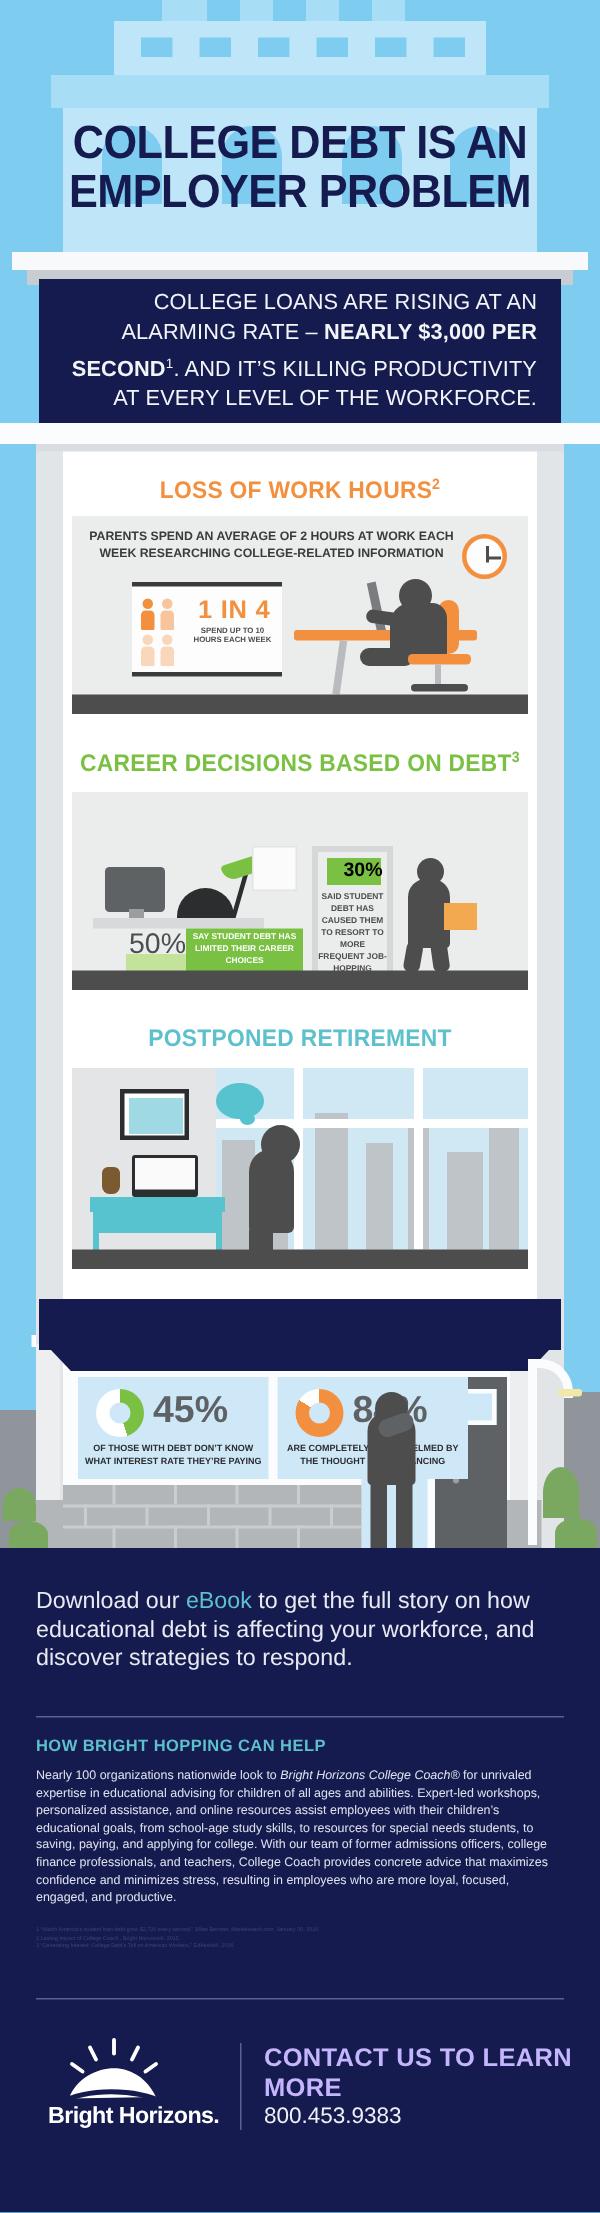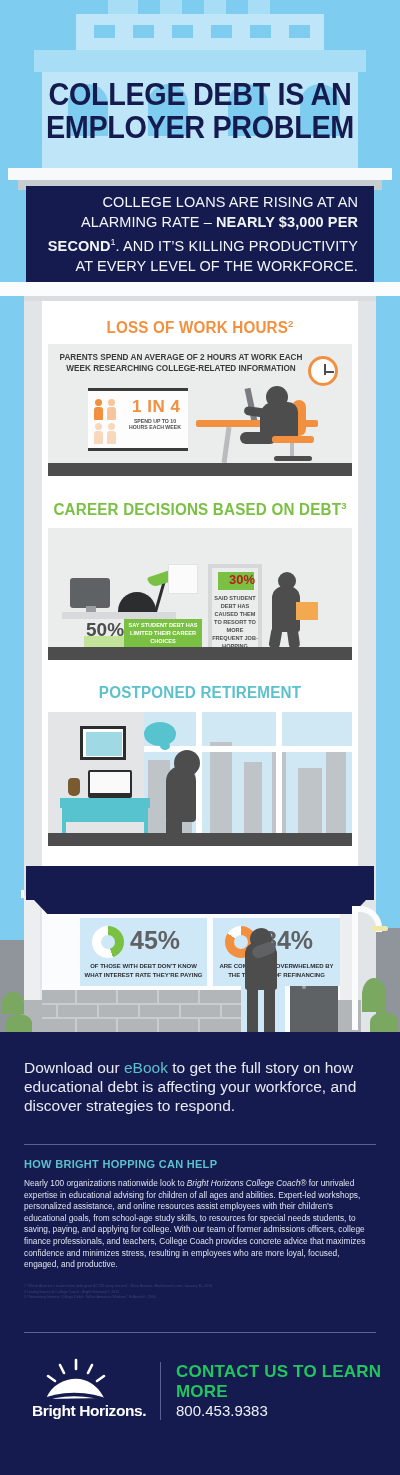--- a/index.html
+++ b/index.html
@@ -108,27 +108,27 @@
   #sec2-title { left:42px; top:500px; color:#7ac143; }
   #sec2-scene { left:48px; top:528px; width:304px; height:132px; background:#ebecec; }
   .s2-desk { position:absolute; left:14px; top:84px; width:114px; height:7px; background:#d7d9da; }
   .s2-mon  { position:absolute; left:22px; top:50px; width:40px; height:30px; background:#5f6265; border-radius:3px; }
   .s2-monstand{ position:absolute; left:38px; top:78px; width:10px; height:8px; background:#9b9ea1; }
   .s2-chair{ position:absolute; left:70px; top:64px; width:38px; height:22px; background:#2b2d2f; border-radius:19px 19px 0 0; }
   .s2-lamp-h{ position:absolute; left:100px; top:46px; width:22px; height:11px; background:#7ac143; border-radius:3px 0 0 10px; transform:rotate(-18deg); }
   .s2-lamp-a{ position:absolute; left:110px; top:54px; width:3px; height:32px; background:#2b2d2f; transform:rotate(16deg); }
   .s2-greenpanel { position:absolute; left:76px; top:91px; width:78px; height:37px; background:#7ac143; }
   .s2-50bg { position:absolute; left:36px; top:108px; width:42px; height:20px; background:#c4e39a; }
-  .s2-50 { position:absolute; left:38px; top:91px; font-family:"Liberation Sans Narrow","Liberation Sans", sans-serif; font-weight:bold; font-size:19px; color:#4d4d4d; }
+  .s2-50 { position:absolute; left:38px; top:91px; font-family:"Liberation Sans Narrow","Liberation Sans", sans-serif; font-weight:normal; font-size:19px; color:#4d4d4d; }
   .s2-50cap { position:absolute; left:80px; top:93px; width:70px; text-align:center; color:#fff; font-size:5.6px; line-height:8px; }
   .s2-paper{ position:absolute; left:120px; top:36px; width:30px; height:30px; background:#fbfbfb; border:1px solid #e2e3e4; }
   .s2-doorframe{ position:absolute; left:160px; top:36px; width:54px; height:92px; background:#d5d7d9; }
   .s2-door { position:absolute; left:164px; top:40px; width:46px; height:88px; background:#ebecec; }
   .s2-30box{ position:absolute; left:170px; top:44px; width:36px; height:18px; background:#7ac143; }
-  .s2-30 { position:absolute; left:181px; top:44px; font-family:"Liberation Sans Narrow","Liberation Sans", sans-serif; font-weight:bold; font-size:13px; color:#b91c1c; }
+  .s2-30 { position:absolute; left:181px; top:44px; font-family:"Liberation Sans Narrow","Liberation Sans", sans-serif; font-weight:bold; font-size:13px; color:#000000; }
   .s2-30cap{ position:absolute; left:163px; top:66px; width:48px; text-align:center; font-size:5.6px; line-height:8px; color:#4d4d4d; }
   .s2-wh  { position:absolute; left:230px; top:44px; width:18px; height:18px; border-radius:50%; background:#4d4d4d; }
   .s2-wb  { position:absolute; left:224px; top:58px; width:28px; height:46px; background:#4d4d4d; border-radius:12px 12px 3px 3px; }
   .s2-wl1 { position:absolute; left:222px; top:100px; width:11px; height:20px; background:#4d4d4d; border-radius:4px; transform:rotate(10deg); }
   .s2-wl2 { position:absolute; left:240px; top:100px; width:11px; height:20px; background:#4d4d4d; border-radius:4px; transform:rotate(-8deg); }
   .s2-box { position:absolute; left:248px; top:74px; width:22px; height:18px; background:#f3a950; }
 
   
   #sec3-title { left:42px; top:684px; color:#5cc0cd; }
   #sec3-scene { left:48px; top:712px; width:304px; height:134px; background:#e3e5e6; }
@@ -154,21 +154,21 @@
   .s3-78 span { font-size:13px; }
   .s3-78cap { position:absolute; left:2px; top:30px; width:98px; text-align:center; font-size:5.8px; line-height:8.5px; color:#4d4d4d; }
 
   
   .s4-banner { position:absolute; left:26px; top:866px; width:348px; height:34px; background:#151b4e; z-index:8; }
   #sec4-title { left:26px; top:875px; width:348px; color:#ffffff; font-size:15.5px; }
   .awning { position:absolute; left:34px; top:900px; width:332px; height:14px; background:#151b4e; z-index:8;
             clip-path:polygon(0 0, 100% 0, 96% 100%, 4% 100%); }
   .store-bg { position:absolute; left:42px; top:914px; width:316px; height:118px; background:#fafcfe; z-index:6; }
 
-  .statcard { position:absolute; top:918px; width:127px; height:68px; background:#cfe8f7; z-index:9;margin-left:28px; }
+  .statcard { position:absolute; top:918px; width:127px; height:68px; background:#cfe8f7; z-index:9; }
   #card-45 { left:52px; }
   #card-84 { left:185px; }
   .donut { position:absolute; left:12px; top:8px; width:32px; height:32px; border-radius:50%; }
   .donut::after { content:""; position:absolute; left:9px; top:9px; width:14px; height:14px; border-radius:50%; background:#cfe8f7; }
   .statpct { position:absolute; left:50px; top:8px; font-family:"Liberation Sans Narrow","Liberation Sans", sans-serif; font-weight:bold; font-size:25px; color:#5f6265; }
   .statcap { position:absolute; left:4px; top:44px; width:119px; text-align:center; font-size:6px; line-height:8.5px; color:#2b2d2f; }
 
   .glasspane { position:absolute; left:241px; top:918px; width:44px; height:114px; background:#cfe8f7; z-index:7; }
   .s4-head { position:absolute; left:250px; top:928px; width:22px; height:22px; border-radius:50%; background:#4d4d4d; z-index:9; }
   .s4-body { position:absolute; left:245px; top:942px; width:32px; height:48px; background:#4d4d4d; border-radius:12px 12px 3px 3px; z-index:9; }
@@ -222,21 +222,21 @@
   }
   .logo-wrap { position:absolute; left:32px; top:326px; width:120px; height:70px; }
   .logo-name {
     position:absolute; left:0; top:44px; width:126px;
     font-weight:bold; font-size:15.5px; color:#ffffff; letter-spacing:-0.4px;
   }
   .logo-div { position:absolute; left:160px; top:330px; width:1px; height:58px; background:#5a6090; }
   .contact-head {
     position:absolute; left:176px; top:330px;
     font-family:"Liberation Sans Narrow","Liberation Sans", sans-serif;
-    font-weight:bold; font-size:17px; color:#22c55e; letter-spacing:0.2px;
+    font-weight:bold; font-size:17px; color:#c4b5fd; letter-spacing:0.2px;
   }
   .contact-email { position:absolute; left:176px; top:352px; font-size:14.5px; color:#eef0f6; font-weight:300; }
   .contact-phone { position:absolute; left:176px; top:370px; font-size:15px; color:#eef0f6; font-weight:300; }
   .copyright { position:absolute; left:0; top:418px; width:400px; text-align:center; font-size:7.5px; color:#6b7199; }
 </style>
 </head>
 <body>
 
 <div class="sky"></div>
 

